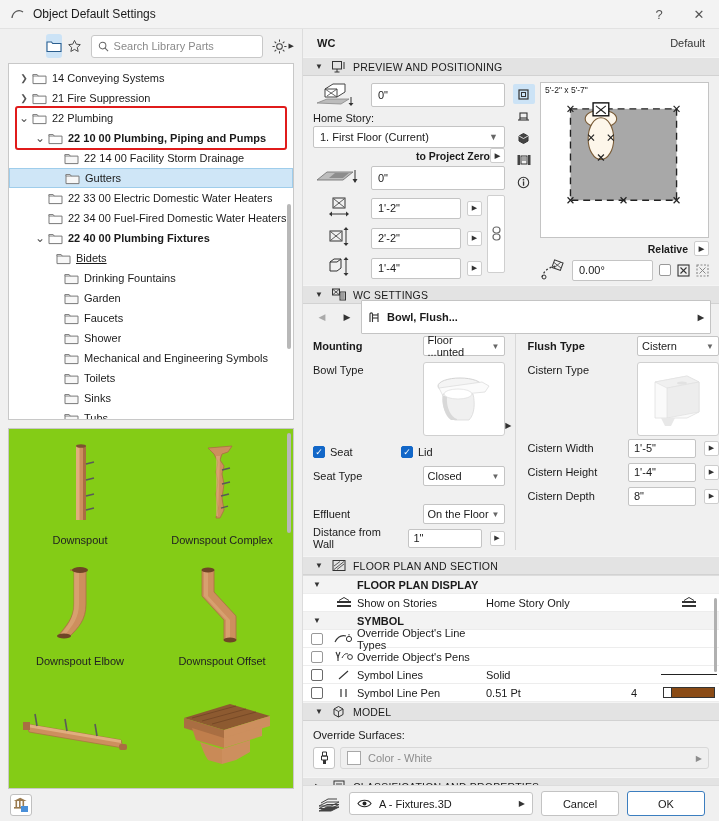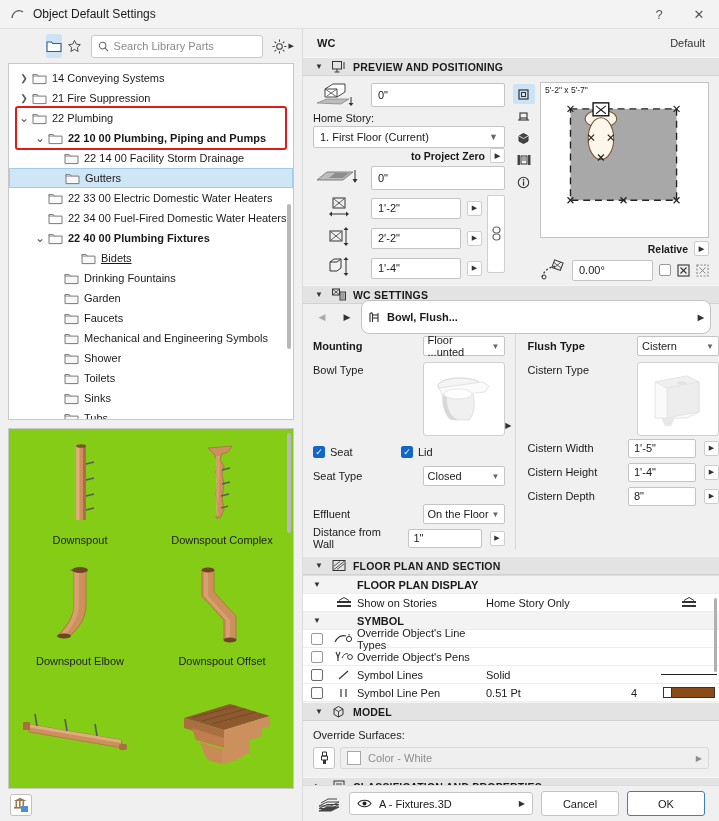--- a/index.html
+++ b/index.html
@@ -98,21 +98,21 @@
 
   .rscroll { flex: 1; overflow: hidden; position: relative; }
 
   
   .sec {
     height: 19px; background: #e3e3e3; display: flex; align-items: center;
     padding-left: 12px; gap: 7px; border-top: 1px solid #f4f4f4; border-bottom: 1px solid #d2d2d2;
   }
   .sec .arw { font-size: 8px; color: #333; width: 9px; }
   .sec .secicon { width: 15px; display:flex; align-items:center; justify-content:center; }
-  .sec .sectitle { font-weight: bold; font-size: 10.5px; letter-spacing: 0.2px; }
+  .sec .sectitle { font-weight: normal; font-size: 10.5px; letter-spacing: 0.2px; }
 
   
   .pp-body { display: flex; padding: 6px 10px 4px 10px; gap: 6px; }
   .pp-left { width: 192px; flex: 0 0 192px; }
   .pp-right { flex: 1; display:flex; gap: 4px; }
 
   .fieldrow { display: flex; align-items: center; gap: 6px; margin-bottom: 4px; }
   .ficon { width: 52px; flex: 0 0 52px; display: flex; align-items: center; justify-content: center; height: 26px; }
   .finput {
     height: 21px; background: #fff; border: 1px solid #c4c4c4; border-radius: 2px;
@@ -124,40 +124,40 @@
     height: 22px; background: #fff; border: 1px solid #c4c4c4; border-radius: 2px;
     display: flex; align-items: center; padding: 0 6px; font-size: 11px;
     justify-content: space-between;
   }
   .fselect .chev { color: #666; font-size: 9px; }
   .stepper {
     width: 15px; height: 15px; border: 1px solid #cdcdcd; border-radius: 2px; background:#fff;
     display: flex; align-items: center; justify-content: center; font-size: 7px; color:#333;
     flex: 0 0 15px;
   }
-  .toproj { text-align: right; font-weight: bold; font-size: 10.5px; display:flex; align-items:center; justify-content:flex-end; gap:5px; margin-bottom:2px;}
+  .toproj { text-align: right; font-weight: bold; font-size: 10.5px; display:flex; align-items:center; justify-content:flex-end; margin-bottom:2px;}
   .linkbar {
     width: 18px; flex: 0 0 18px; background: #fff; border: 1px solid #cfcfcf; border-radius: 2px;
     display: flex; align-items: center; justify-content: center;
   }
 
   
   .vtools { width: 25px; flex:0 0 25px; display: flex; flex-direction: column; align-items: center; gap: 2px; padding-top: 2px; }
   .vtool { width: 22px; height: 20px; display: flex; align-items: center; justify-content: center; border-radius: 2px; }
   .vtool.active { background: #cce3f6; }
   .viewbox { flex: 1; background: #fff; border: 1px solid #c4c4c4; position: relative; }
   .dimtext { position: absolute; left: 4px; top: 2px; font-size: 8.5px; color: #222; }
   .relrow { display:flex; align-items:center; justify-content:flex-end; gap:6px; font-weight:bold; font-size:10.5px; margin-top:3px; }
   .rotrow { display: flex; align-items: center; gap: 6px; margin-top: 3px; }
 
   
   .navbar { height: 26px; display: flex; align-items: center; gap: 3px; padding: 2px 8px; }
   .navbtn { width: 22px; height: 20px; display:flex; align-items:center; justify-content:center; font-size:9px; color:#333;}
   .navfield {
-    flex: 1; height: 34px; border: 1px solid #c4c4c4; background: #fff; border-radius: 8px;
+    flex: 1; height: 34px; border: 1px solid #c4c4c4; background: #fff; border-radius: 1px;
     display: flex; align-items: center; padding: 0 6px; gap: 6px; font-weight: bold; font-size: 11px;
     justify-content: space-between;
   }
   .wcbody { display: flex; padding: 4px 0 6px 10px; }
   .wccol { flex: 1; padding-right: 10px; }
   .wccol.right { border-left: 1px solid #d8d8d8; padding-left: 12px; padding-right: 0;}
   .wcrow { display: flex; align-items: center; min-height: 24px; gap: 8px; }
   .wcrow .lbl { flex: 1; font-size: 11px; }
   .wcrow .lbl.bold { font-weight: bold; }
   .selbox {
@@ -365,21 +365,21 @@
             <div class="trow" style="padding-left: 24px;">
               <span class="twisty" style="font-size: 12px;">⌄</span>
               <span class="folder">
                 <svg width="15" height="13" viewBox="0 0 15 13">
                   <path d="M1 2.5 h4 l1.2 1.6 H14 v7.5 H1 z" fill="#fdfdfd" stroke="#7a7a7a" stroke-width="1"></path>
                   <path d="M1 2.5 h4 l1.2 1.6 H1 z" fill="#e8e8e8" stroke="#7a7a7a" stroke-width=".8"></path>
                 </svg>
               </span>
               <span class="tlabel" style="font-weight: bold;">22 40 00 Plumbing Fixtures</span>
             </div>
-            <div class="trow" style="padding-left: 57px; text-decoration: underline;">
+            <div class="trow" style="padding-left: 32px; text-decoration: underline;">
               <span class="twisty"></span>
               <span class="folder">
                 <svg width="15" height="13" viewBox="0 0 15 13">
                   <path d="M1 2.5 h4 l1.2 1.6 H14 v7.5 H1 z" fill="#f7f7f7" stroke="#7a7a7a" stroke-width="1"></path>
                   <path d="M1 2.5 h4 l1.2 1.6 H1 z" fill="#e8e8e8" stroke="#7a7a7a" stroke-width=".8"></path>
                 </svg>
               </span>
               <span class="tlabel">Bidets</span>
             </div>
             <div class="trow" style="padding-left: 40px;">
@@ -413,31 +413,31 @@
               <span class="tlabel">Faucets</span>
             </div>
             <div class="trow" style="padding-left: 40px;">
               <span class="twisty"></span>
               <span class="folder">
                 <svg width="15" height="13" viewBox="0 0 15 13">
                   <path d="M1 2.5 h4 l1.2 1.6 H14 v7.5 H1 z" fill="#f7f7f7" stroke="#7a7a7a" stroke-width="1"></path>
                   <path d="M1 2.5 h4 l1.2 1.6 H1 z" fill="#e8e8e8" stroke="#7a7a7a" stroke-width=".8"></path>
                 </svg>
               </span>
+              <span class="tlabel">Shower</span>
+            </div>
+            <div class="trow" style="padding-left: 40px;">
+              <span class="twisty"></span>
+              <span class="folder">
+                <svg width="15" height="13" viewBox="0 0 15 13">
+                  <path d="M1 2.5 h4 l1.2 1.6 H14 v7.5 H1 z" fill="#f7f7f7" stroke="#7a7a7a" stroke-width="1"></path>
+                  <path d="M1 2.5 h4 l1.2 1.6 H1 z" fill="#e8e8e8" stroke="#7a7a7a" stroke-width=".8"></path>
+                </svg>
+              </span>
               <span class="tlabel">Mechanical and Engineering Symbols</span>
-            </div>
-            <div class="trow" style="padding-left: 40px;">
-              <span class="twisty"></span>
-              <span class="folder">
-                <svg width="15" height="13" viewBox="0 0 15 13">
-                  <path d="M1 2.5 h4 l1.2 1.6 H14 v7.5 H1 z" fill="#f7f7f7" stroke="#7a7a7a" stroke-width="1"></path>
-                  <path d="M1 2.5 h4 l1.2 1.6 H1 z" fill="#e8e8e8" stroke="#7a7a7a" stroke-width=".8"></path>
-                </svg>
-              </span>
-              <span class="tlabel">Shower</span>
             </div>
             <div class="trow" style="padding-left: 40px;">
               <span class="twisty"></span>
               <span class="folder">
                 <svg width="15" height="13" viewBox="0 0 15 13">
                   <path d="M1 2.5 h4 l1.2 1.6 H14 v7.5 H1 z" fill="#f7f7f7" stroke="#7a7a7a" stroke-width="1"></path>
                   <path d="M1 2.5 h4 l1.2 1.6 H1 z" fill="#e8e8e8" stroke="#7a7a7a" stroke-width=".8"></path>
                 </svg>
               </span>
               <span class="tlabel">Toilets</span>

